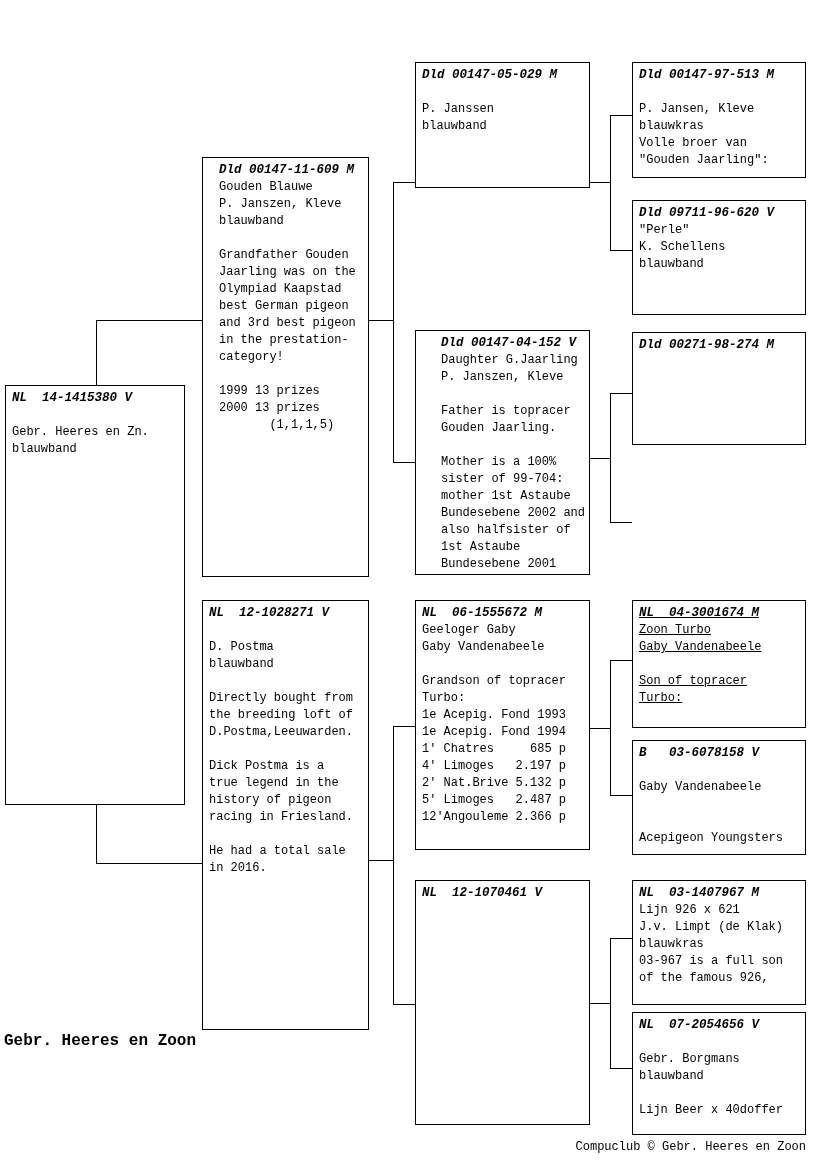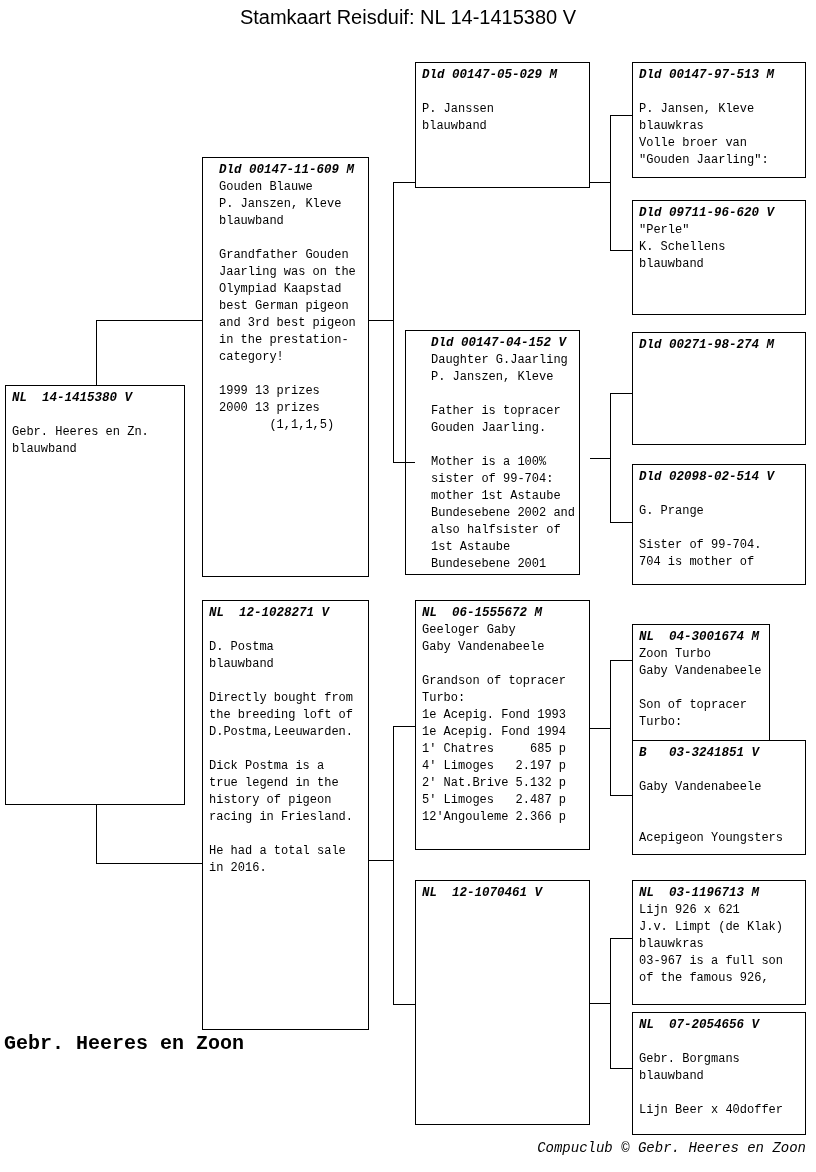--- a/index.html
+++ b/index.html
@@ -42,46 +42,44 @@
     white-space:pre;
   }
   .hline,.vline{position:absolute;background:#000000;}
   .hline{height:1px;}
   .vline{width:1px;}
   .footer-name{
     position:absolute;
     left:4px; top:1032px;
     font-family:"Liberation Mono","DejaVu Sans Mono",monospace;
     font-weight:bold;
-    font-size:20px;
+    font-size:16px;
     white-space:pre;
   }
   .footer-address{
     position:absolute;
     left:4px; top:1058px;
     font-family:"Liberation Mono","DejaVu Sans Mono",monospace;
     font-size:11.5px;
     line-height:16px;
     white-space:pre;
   }
   .credit{
     position:absolute;
     right:10px; top:1140px;
     font-family:"Liberation Mono","DejaVu Sans Mono",monospace;
-    font-style:italic;
-    font-size:14px;
+    font-size:12px;
     white-space:pre;
   }
 </style>
 </head>
 <body>
 
 <div class="page">
 
-  <div class="title">Stamkaart Reisduif: NL  14-1415380 V</div>
 
   <div class="pbox" style="left:5px;top:385px;width:180px;height:420px;">
     <div class="hdr">NL  14-1415380 V</div>
     <div class="bdy">
 Gebr. Heeres en Zn.
 blauwband</div>
   </div>
 
   <div class="pbox" style="left:202px;top:157px;width:167px;height:420px;padding-left:16px;">
     <div class="hdr">Dld 00147-11-609 M</div>
@@ -119,21 +117,21 @@
 He had a total sale
 in 2016.</div>
   </div>
 
   <div class="pbox" style="left:415px;top:62px;width:175px;height:126px;">
     <div class="hdr">Dld 00147-05-029 M</div>
     <div class="bdy">
 P. Janssen
 blauwband</div>
   </div>
-  <div class="pbox" style="left:405px;top:330px;width:175px;height:245px;padding-left:25px;">
+  <div class="pbox" style="left:415px;top:330px;width:175px;height:245px;padding-left:25px;">
     <div class="hdr">Dld 00147-04-152 V</div>
     <div class="bdy">Daughter G.Jaarling
 P. Janszen, Kleve
 
 Father is topracer
 Gouden Jaarling.
 
 Mother is a 100%
 sister of 99-704:
 mother 1st Astaube
@@ -171,46 +169,38 @@
   </div>
   <div class="pbox" style="left:632px;top:200px;width:174px;height:115px;">
     <div class="hdr">Dld 09711-96-620 V</div>
     <div class="bdy">"Perle"
 K. Schellens
 blauwband</div>
   </div>
   <div class="pbox" style="left:632px;top:332px;width:174px;height:113px;">
     <div class="hdr">Dld 00271-98-274 M</div>
   </div>
-  <div class="pbox" style="left:632px;top:464px;width:174px;height:121px;">
-    <div class="hdr">Dld 02098-02-514 V</div>
-    <div class="bdy">
-G. Prange
-
-Sister of 99-704.
-704 is mother of</div>
-  </div>
-  <div class="pbox" style="left:632px;top:624px;width:138px;height:128px;">
+  <div class="pbox" style="left:632px;top:600px;width:174px;height:128px;text-decoration:underline;">
     <div class="hdr">NL  04-3001674 M</div>
     <div class="bdy">Zoon Turbo
 Gaby Vandenabeele
 
 Son of topracer
 Turbo:</div>
   </div>
   <div class="pbox" style="left:632px;top:740px;width:174px;height:115px;">
-    <div class="hdr">B   03-3241851 V</div>
+    <div class="hdr">B   03-6078158 V</div>
     <div class="bdy">
 Gaby Vandenabeele
 
 
 Acepigeon Youngsters</div>
   </div>
   <div class="pbox" style="left:632px;top:880px;width:174px;height:125px;">
-    <div class="hdr">NL  03-1196713 M</div>
+    <div class="hdr">NL  03-1407967 M</div>
     <div class="bdy">Lijn 926 x 621
 J.v. Limpt (de Klak)
 blauwkras
 03-967 is a full son
 of the famous 926,</div>
   </div>
   <div class="pbox" style="left:632px;top:1012px;width:174px;height:123px;">
     <div class="hdr">NL  07-2054656 V</div>
     <div class="bdy">
 Gebr. Borgmans

